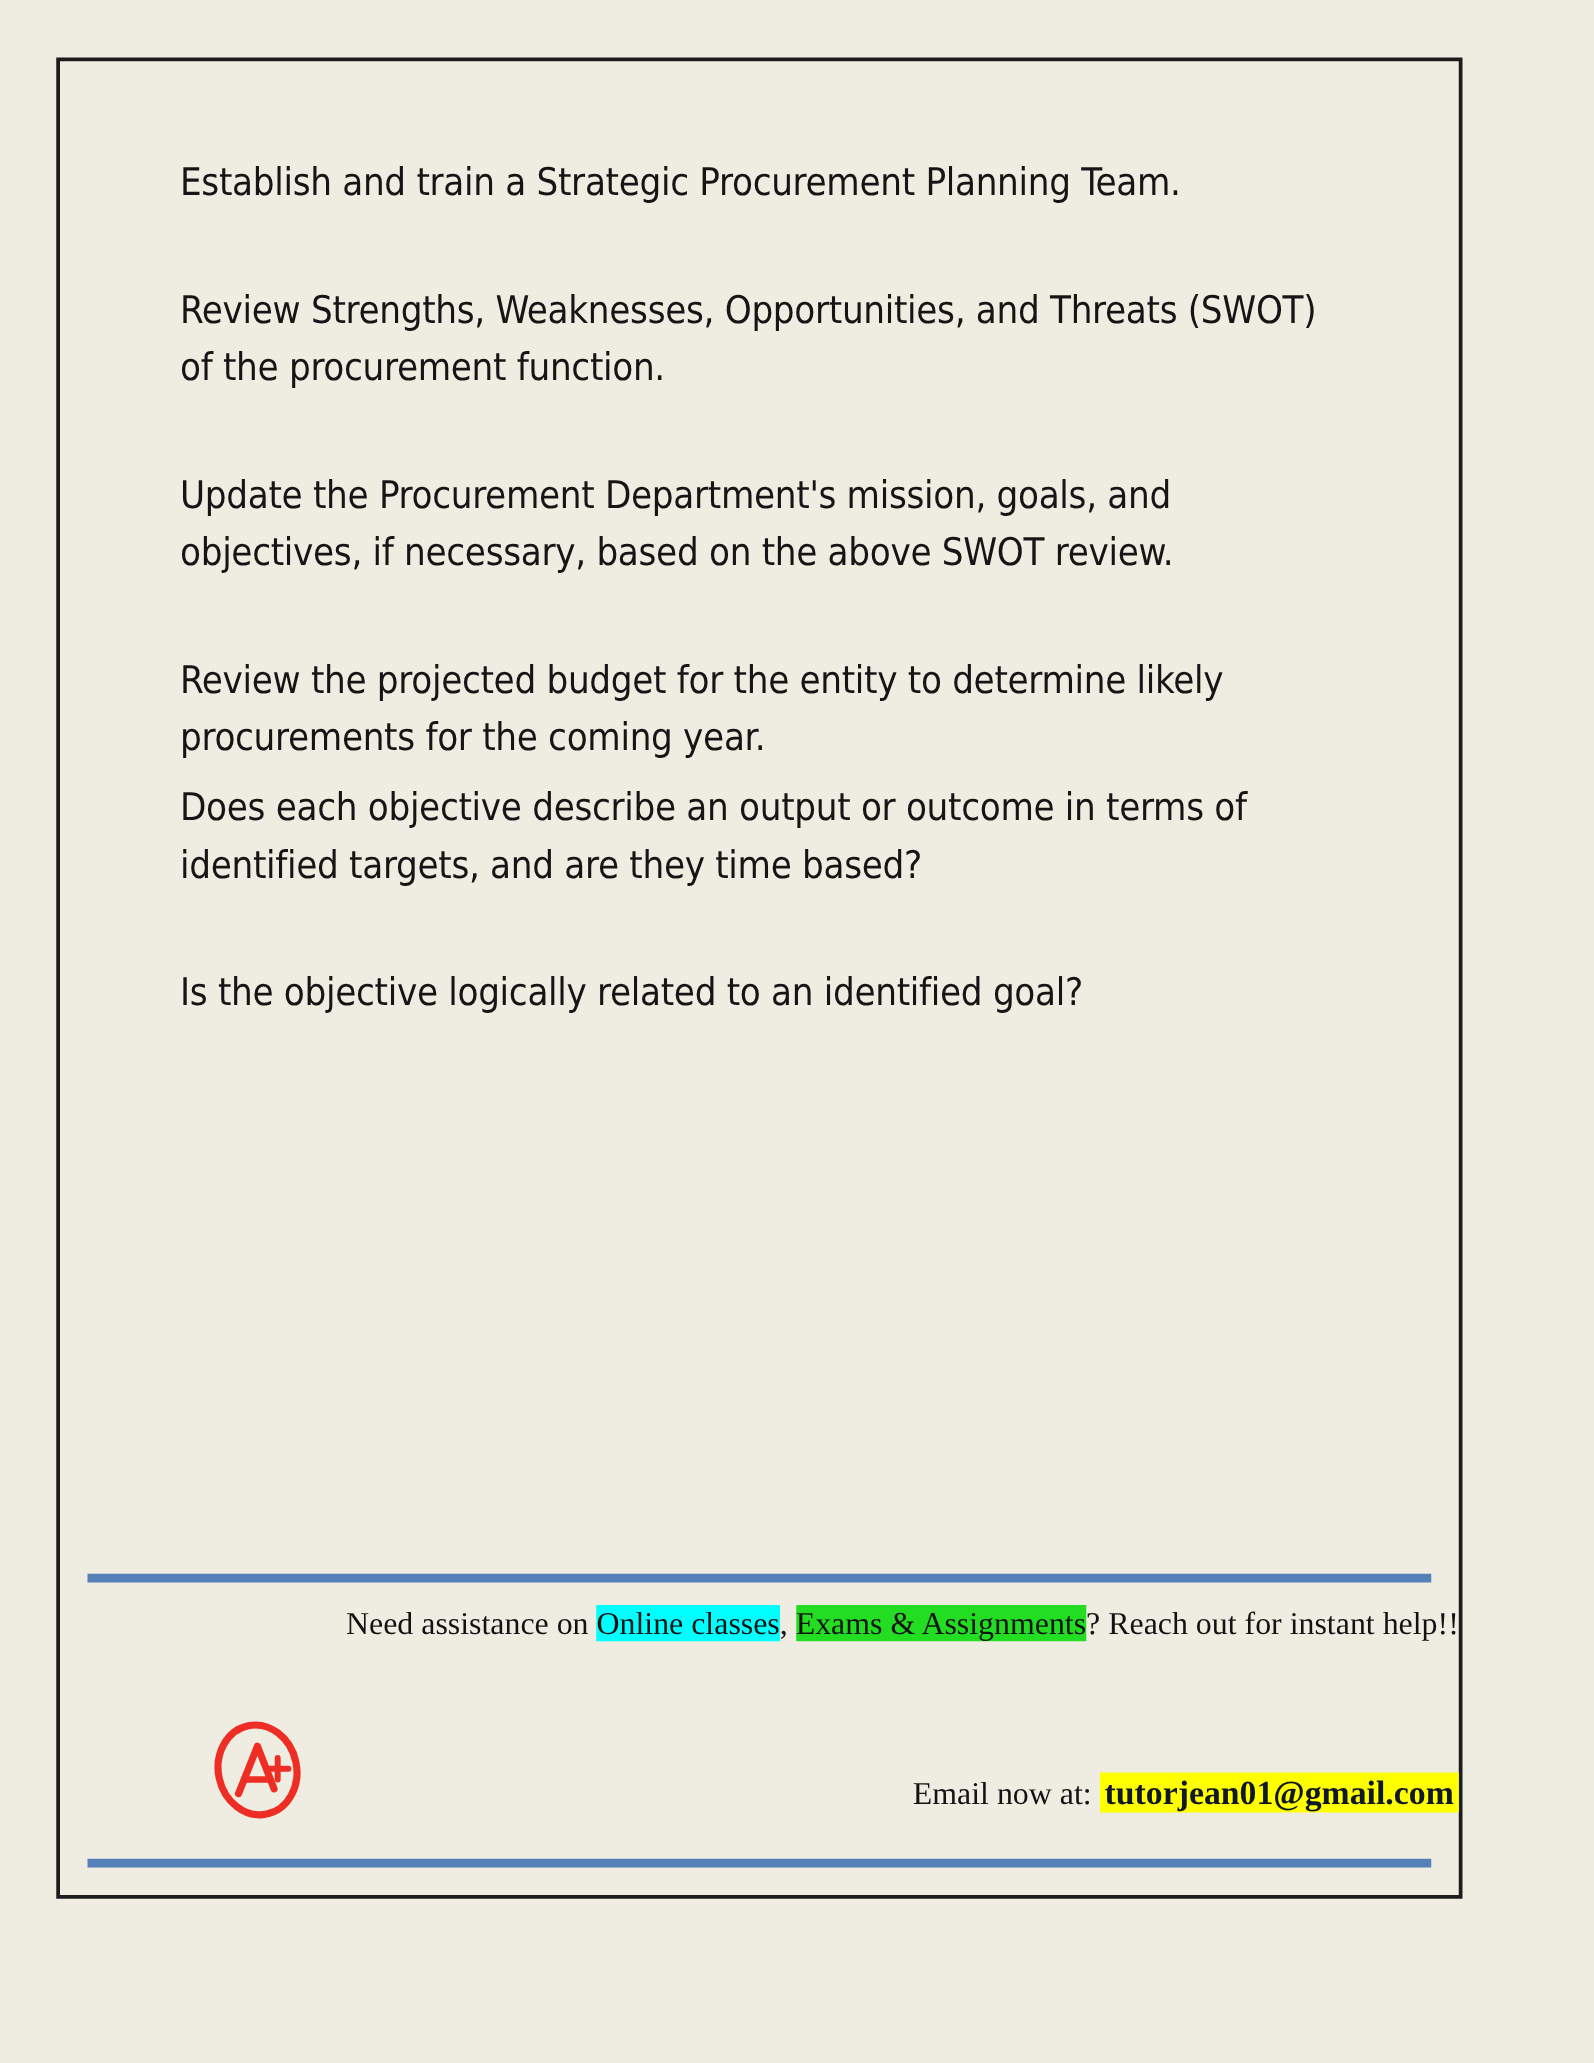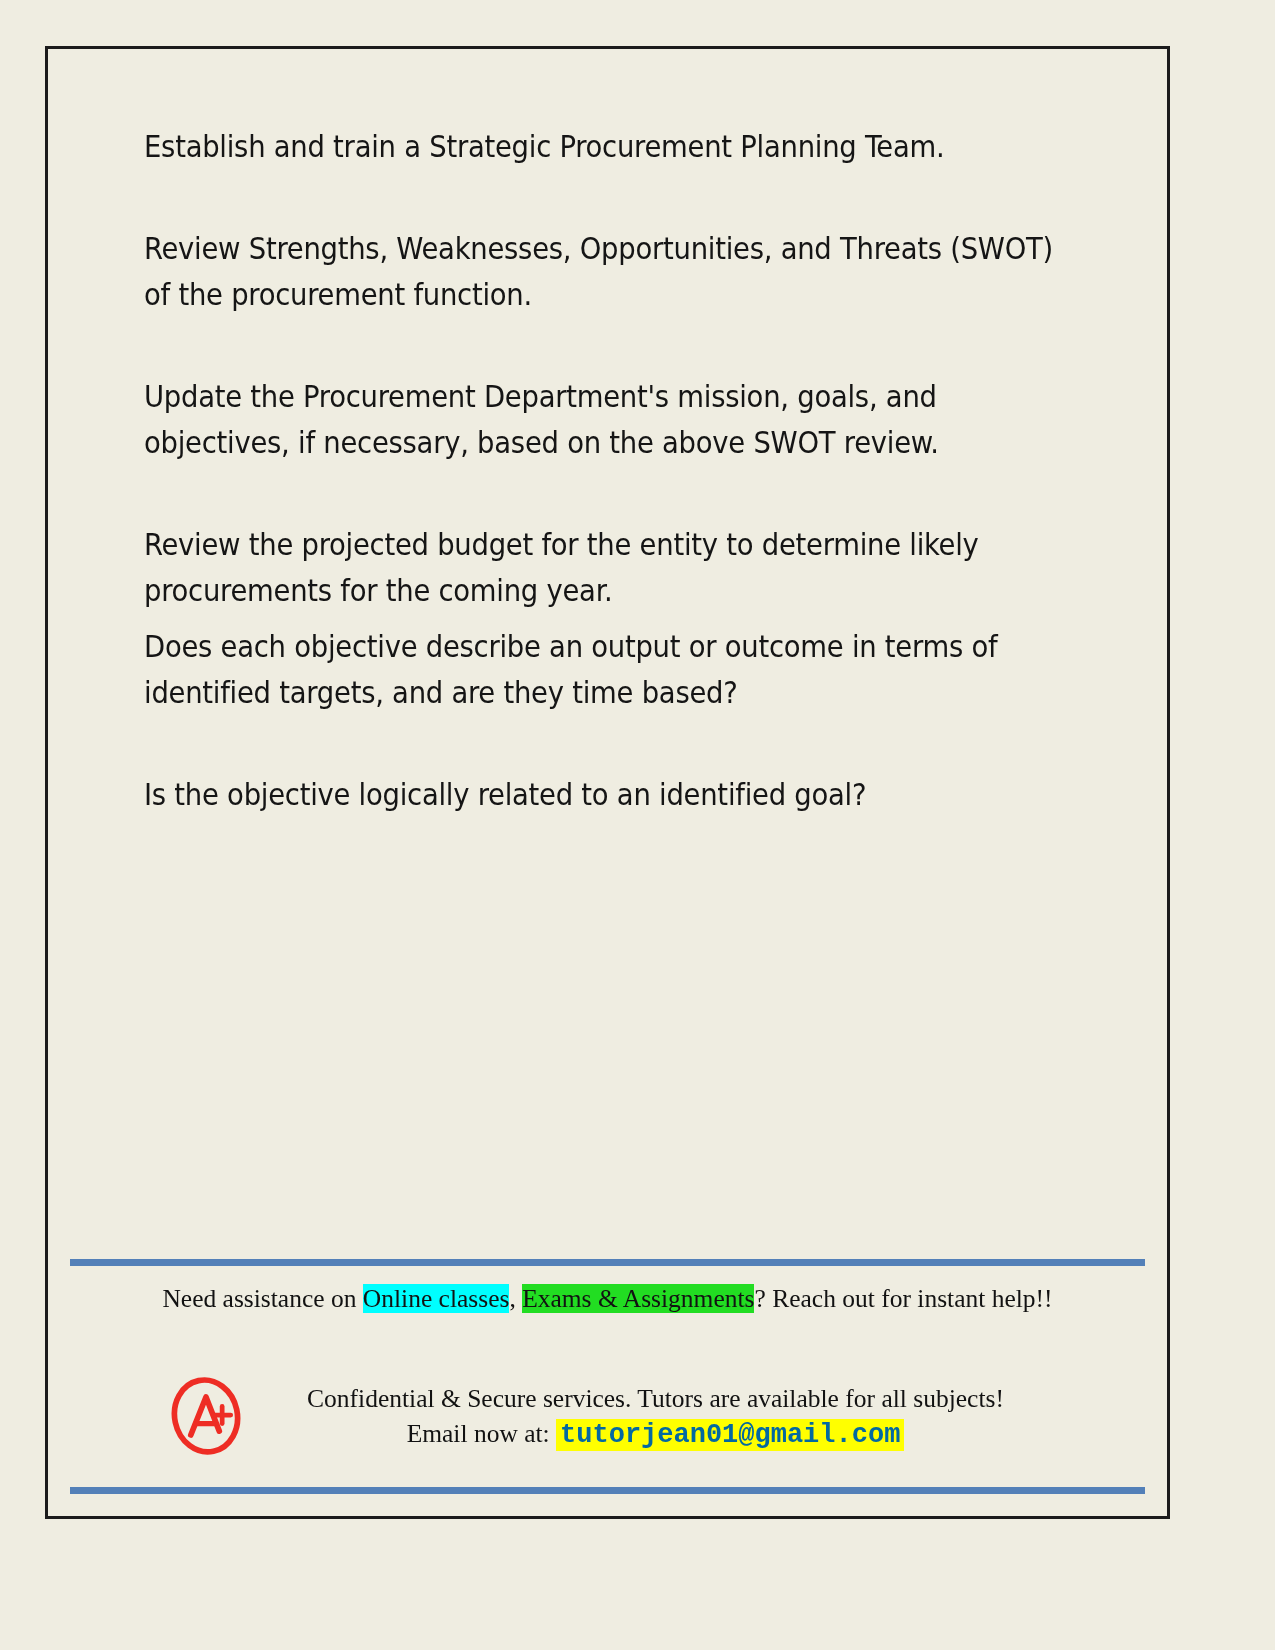--- a/index.html
+++ b/index.html
@@ -82,45 +82,45 @@
     height: 7px;
     background: #5380b8;
   }
   .rule-top { top: 3px; }
   .rule-bottom { bottom: 22px; }
 
   .promo-line {
     position: absolute;
     left: 0;
     right: 0;
-    text-align: center;
+    text-align: right;
     font-family: "Liberation Serif", "DejaVu Serif", serif;
     font-size: 25.5px;
     color: #121212;
     white-space: nowrap;
   }
   .promo-line-1 { top: 28px; }
   .promo-line-2 {
     top: 62px;
     font-size: 25.5px;
   }
   .promo-line-3 { top: 128px; }
   .promo-line-4 { top: 163px; }
 
   .promo-line-3, .promo-line-4 {
     padding-left: 96px;
   }
 
   .email {
-    font-family: Liberation Mono, monospace;
+    font-family: Liberation Serif, serif;
     font-stretch: condensed;
     font-weight: bold;
     font-size: 27px;
     background: #ffff00;
-    color: #0369a1;
+    color: #0f172a;
     padding: 1px 4px;
   }
 
   
   .logo {
     position: absolute;
     left: 120px;
     top: 118px;
     width: 76px;
     height: 82px;
@@ -160,21 +160,20 @@
     <div class="logo">
       <svg viewBox="0 0 80 86" width="76" height="82" aria-hidden="true">
         <ellipse cx="40" cy="44" rx="33" ry="38" fill="none" stroke="#ee2d24" stroke-width="6" transform="rotate(-12 40 44)"></ellipse>
         <path d="M24 64 L40 24 L54 60" fill="none" stroke="#ee2d24" stroke-width="6" stroke-linecap="round" stroke-linejoin="round"></path>
         <path d="M29 52 L49 52" fill="none" stroke="#ee2d24" stroke-width="5.5" stroke-linecap="round"></path>
         <path d="M57 34 L57 52" stroke="#ee2d24" stroke-width="5" stroke-linecap="round"></path>
         <path d="M48 43 L66 43" stroke="#ee2d24" stroke-width="5" stroke-linecap="round"></path>
       </svg>
     </div>
 
-    <div class="promo-line promo-line-3">Confidential &amp; Secure services. Tutors are available for all subjects!</div>
 
     <div class="promo-line promo-line-4"><span>Email now at: </span><span class="email">tutorjean01@gmail.com</span></div>
 
     <div class="rule rule-bottom"></div>
 
   </div>
 
 </div>
 
 </body></html>

